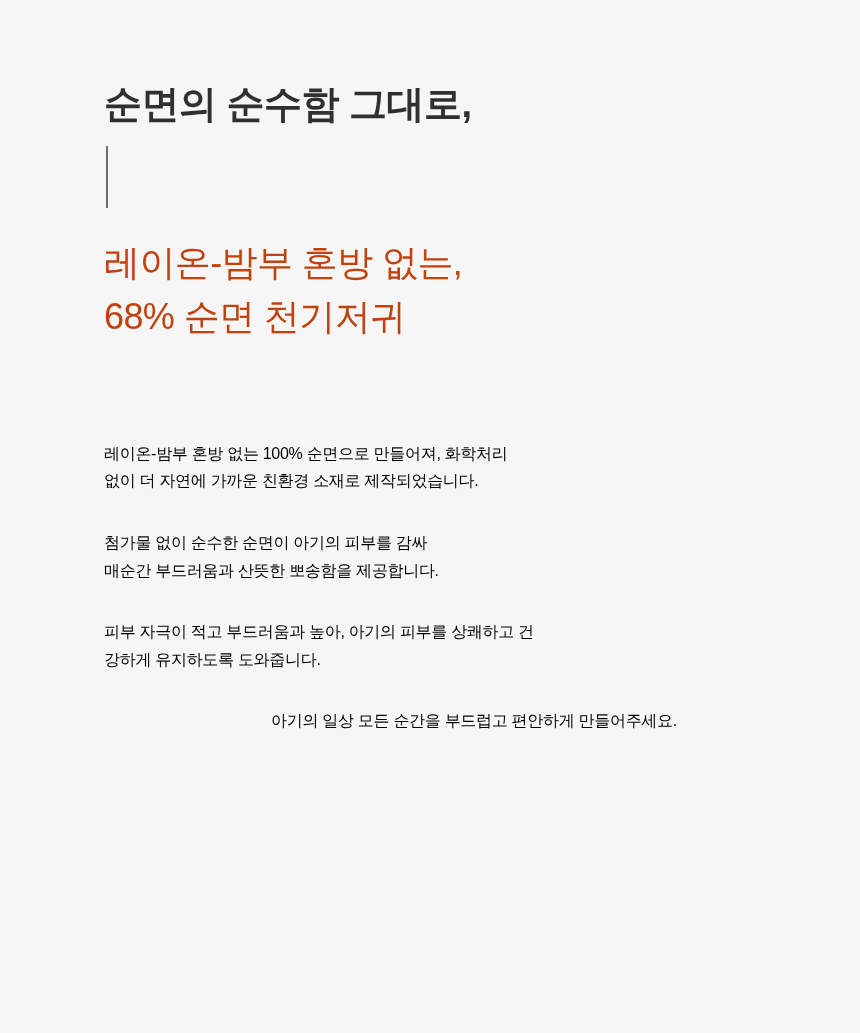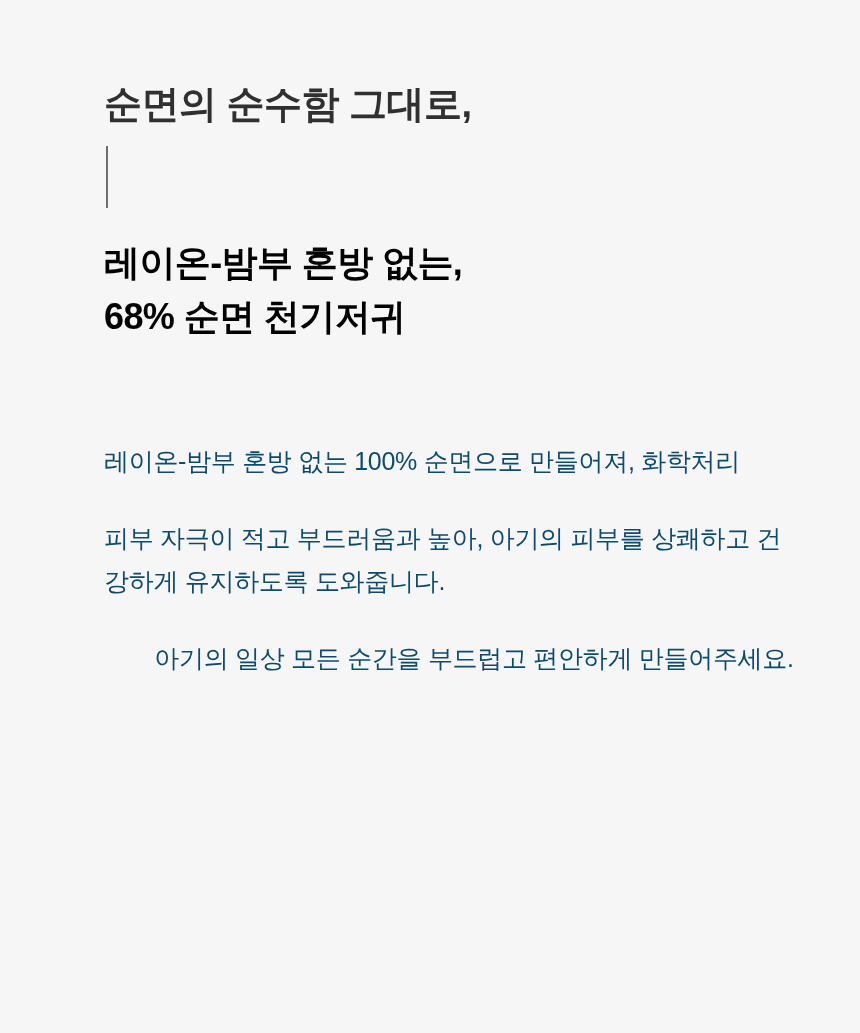--- a/index.html
+++ b/index.html
@@ -33,36 +33,36 @@
   .caret-line {
     display: block;
     width: 2px;
     height: 62px;
     background: #6e6e6e;
     margin: 14px 0 0 2px;
   }
   .subhead {
     margin: 28px 0 0 0;
     font-size: 36px;
-    font-weight: 700;
+    font-weight: 400;
     letter-spacing: -0.6px;
-    color: #000000;
+    color: #c2410c;
     line-height: 1.5;
   }
   .subhead span {
     display: block;
   }
   .body-block {
     margin-top: 96px;
   }
   .para {
-    font-size: 25px;
+    font-size: 16px;
     line-height: 1.72;
     letter-spacing: -0.3px;
-    color: #0c4a6e;
+    color: #000000;
     margin: 0 0 34px 0;
     max-width: 740px;
   }
   .para:last-child {
     margin-bottom: 0;
     text-align: center;
   }
   .para span {
     display: block;
   }
@@ -78,22 +78,27 @@
 
   <h2 class="subhead">
     <span>레이온-밤부 혼방 없는,</span>
     <span>68% 순면 천기저귀</span>
   </h2>
 
   <div class="body-block">
 
     <p class="para">
       <span>레이온-밤부 혼방 없는 100% 순면으로 만들어져, 화학처리</span>
+      <span>없이 더 자연에 가까운 친환경 소재로 제작되었습니다.</span>
     </p>
 
+    <p class="para">
+      <span>첨가물 없이 순수한 순면이 아기의 피부를 감싸</span>
+      <span>매순간 부드러움과 산뜻한 뽀송함을 제공합니다.</span>
+    </p>
 
     <p class="para">
       <span>피부 자극이 적고 부드러움과 높아, 아기의 피부를 상쾌하고 건</span>
       <span>강하게 유지하도록 도와줍니다.</span>
     </p>
 
     <p class="para">
       <span>아기의 일상 모든 순간을 부드럽고 편안하게 만들어주세요.</span>
     </p>
 

